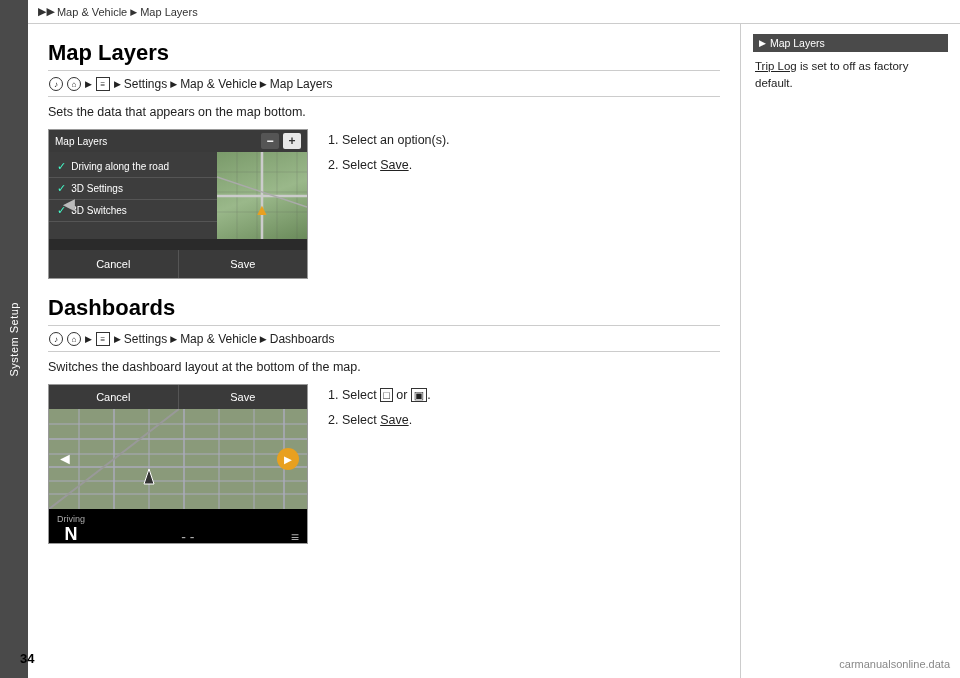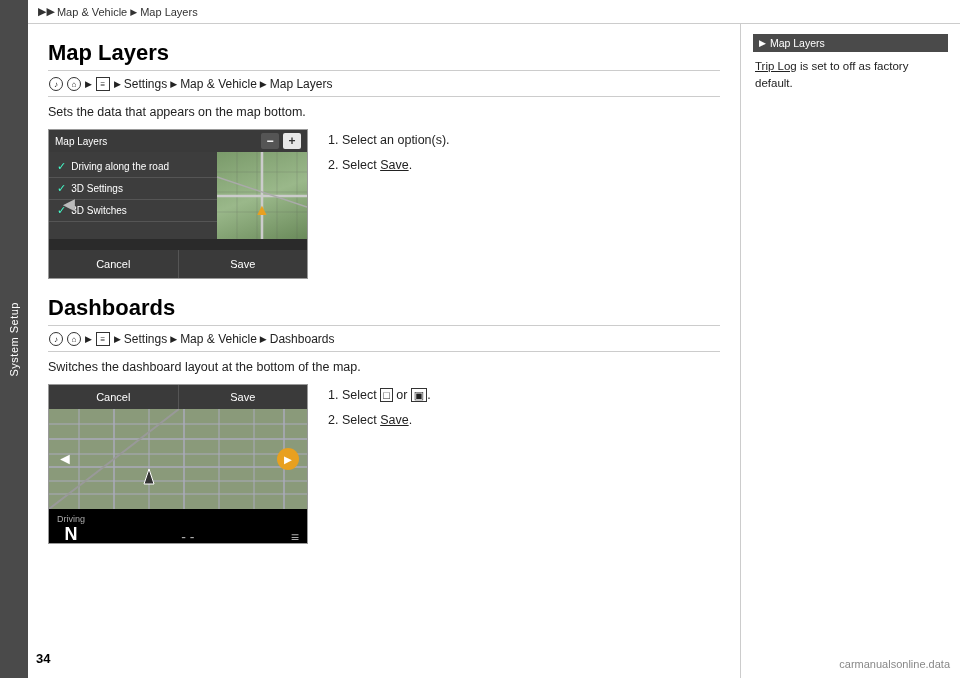--- a/index.html
+++ b/index.html
@@ -545,15 +545,15 @@
         <span>Map Layers</span>
       </div>
       <p class="right-note">
         <span class="underline">Trip Log</span><span> is set to off as factory default.</span>
       </p>
     </div>
 
   </div>
 </div>
 
-<div class="page-number" style="position:fixed;bottom:12px;left:36px;font-size:13px;font-weight:bold;">34</div>
+<div class="page-number" style="position:fixed;bottom:12px;left:20px;font-size:13px;font-weight:bold;">34</div>
 
 <div class="watermark" style="position:fixed;bottom:8px;right:10px;font-size:11px;color:#888;">carmanualsonline.data</div>
 
 </body></html>

